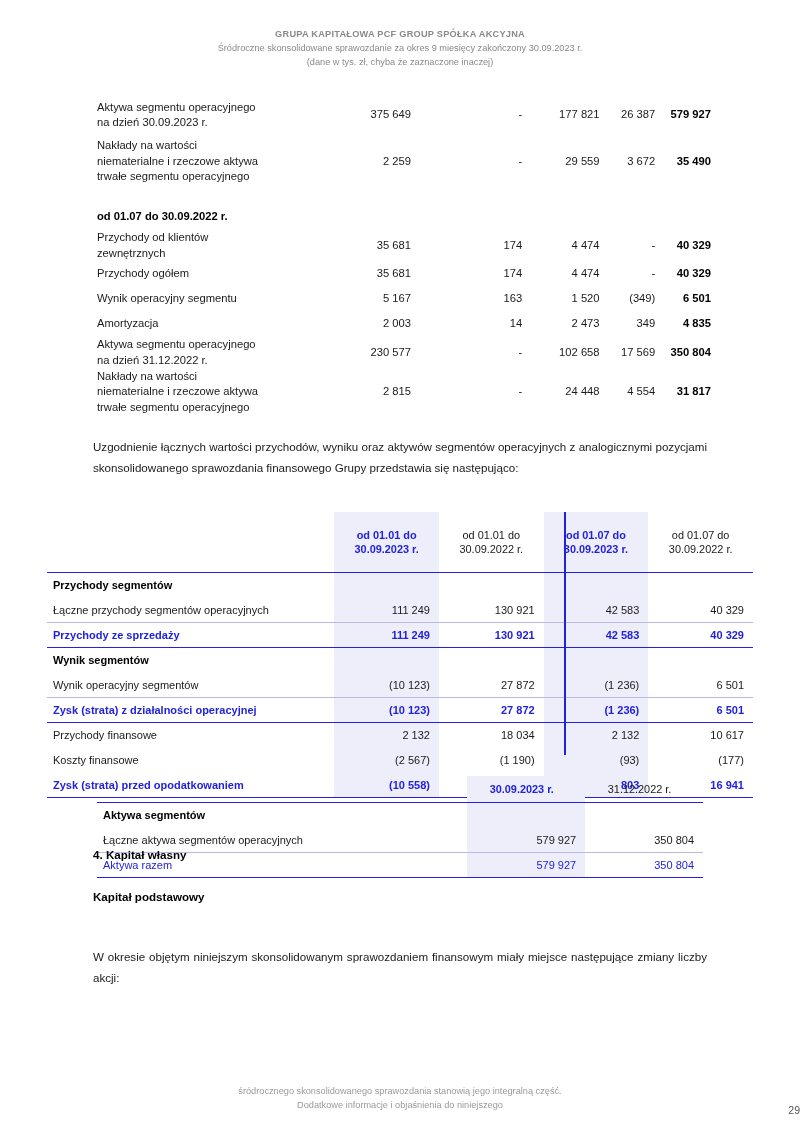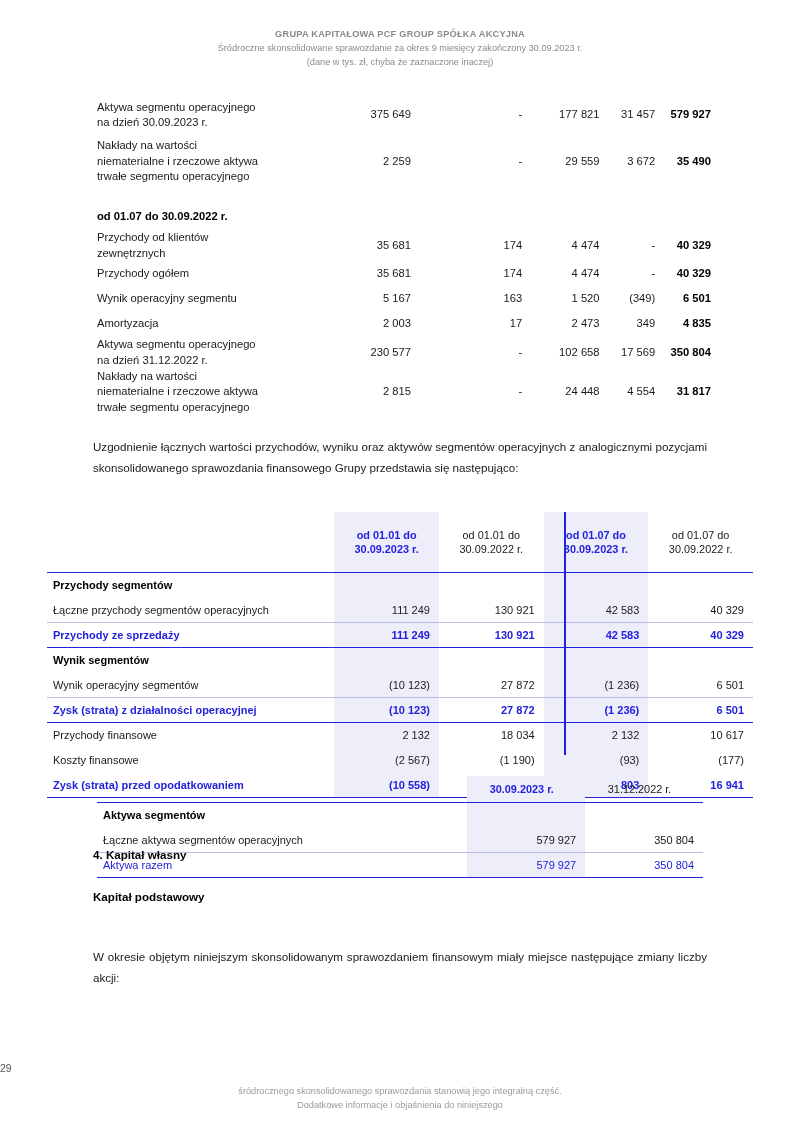--- a/index.html
+++ b/index.html
@@ -143,24 +143,24 @@
   .assets .hdr-row td.a-lbl { text-align: left; }
   .assets .hilite { background: #eeeefb; }
   .assets .hl-text { color: #2222dd; font-weight: bold; }
   .assets .row-h { height: 25px; }
   .assets .bold-blue td { color: #2222dd; font-weight: normal; }
   .assets .bold-black td { color: #000; font-weight: bold; }
 
   
   .pagenum {
     position: absolute;
-    top: 1062px;
+    top: 1104px;
     left: 0;
     width: 800px;
-    text-align: left;
+    text-align: right;
     font-size: 10.5px;
     color: #555;
   }
   .footnote {
     position: absolute;
     top: 1084px;
     left: 0;
     width: 800px;
     text-align: center;
     font-size: 9.2px;
@@ -177,21 +177,21 @@
   <div class="line3">(dane w tys. zł, chyba że zaznaczone inaczej)</div>
 </div>
 
 <table class="seg-table">
   <tbody>
       <tr class="tall">
         <td class="lbl">Aktywa segmentu operacyjnego<br>na dzień 30.09.2023 r.</td>
         <td class="n1">375 649</td>
         <td class="n2">-</td>
         <td class="n3">177 821</td>
-        <td class="n4">31 457</td>
+        <td class="n4">26 387</td>
         <td class="n5">579 927</td>
       </tr>
       <tr class="tall">
         <td class="lbl">Nakłady na wartości<br>niematerialne i rzeczowe aktywa<br>trwałe segmentu operacyjnego</td>
         <td class="n1">2 259</td>
         <td class="n2">-</td>
         <td class="n3">29 559</td>
         <td class="n4">3 672</td>
         <td class="n5">35 490</td>
       </tr>
@@ -226,21 +226,21 @@
         <td class="lbl">Wynik operacyjny segmentu</td>
         <td class="n1">5 167</td>
         <td class="n2">163</td>
         <td class="n3">1 520</td>
         <td class="n4">(349)</td>
         <td class="n5">6 501</td>
       </tr>
       <tr class="one">
         <td class="lbl">Amortyzacja</td>
         <td class="n1">2 003</td>
-        <td class="n2">17</td>
+        <td class="n2">14</td>
         <td class="n3">2 473</td>
         <td class="n4">349</td>
         <td class="n5">4 835</td>
       </tr>
       <tr class="mid">
         <td class="lbl">Aktywa segmentu operacyjnego<br>na dzień 31.12.2022 r.</td>
         <td class="n1">230 577</td>
         <td class="n2">-</td>
         <td class="n3">102 658</td>
         <td class="n4">17 569</td>

